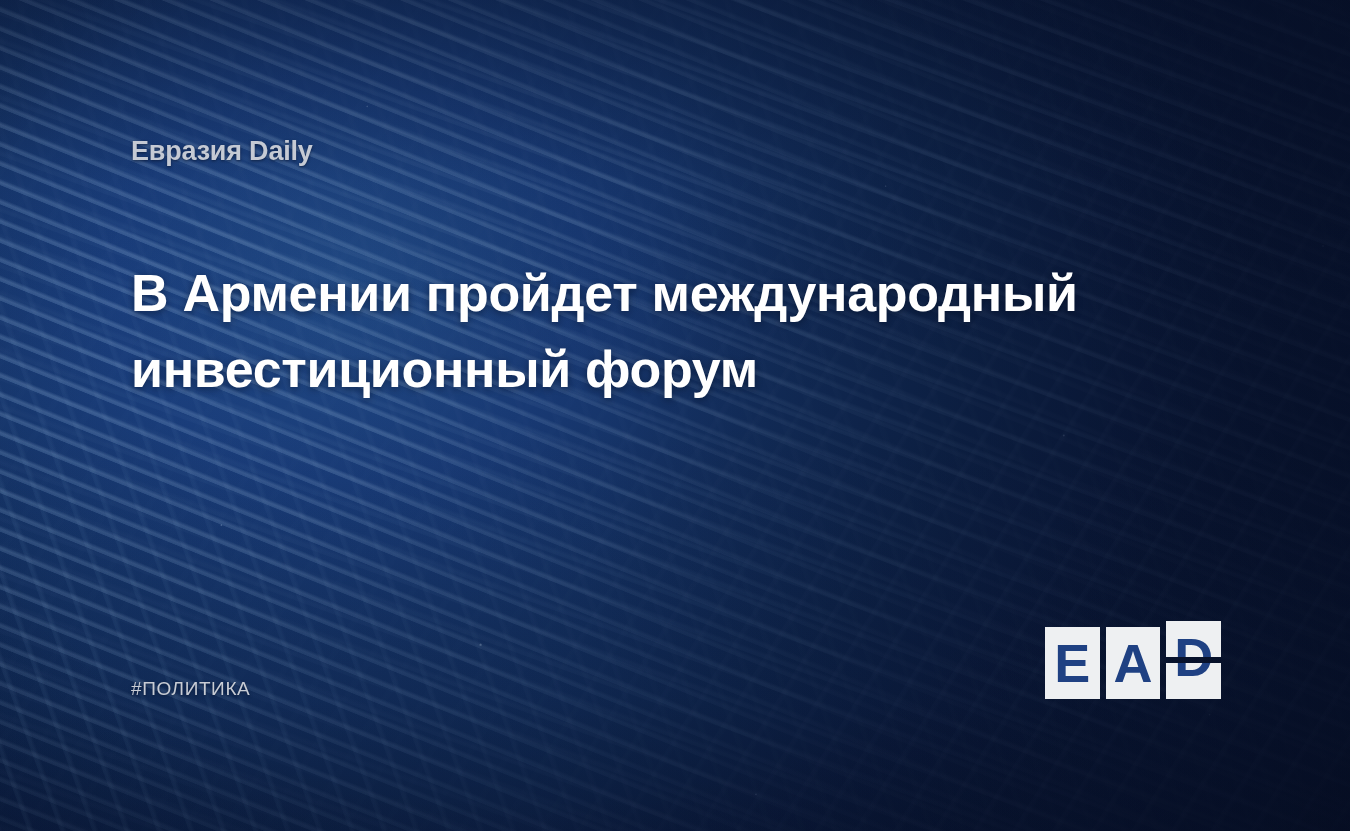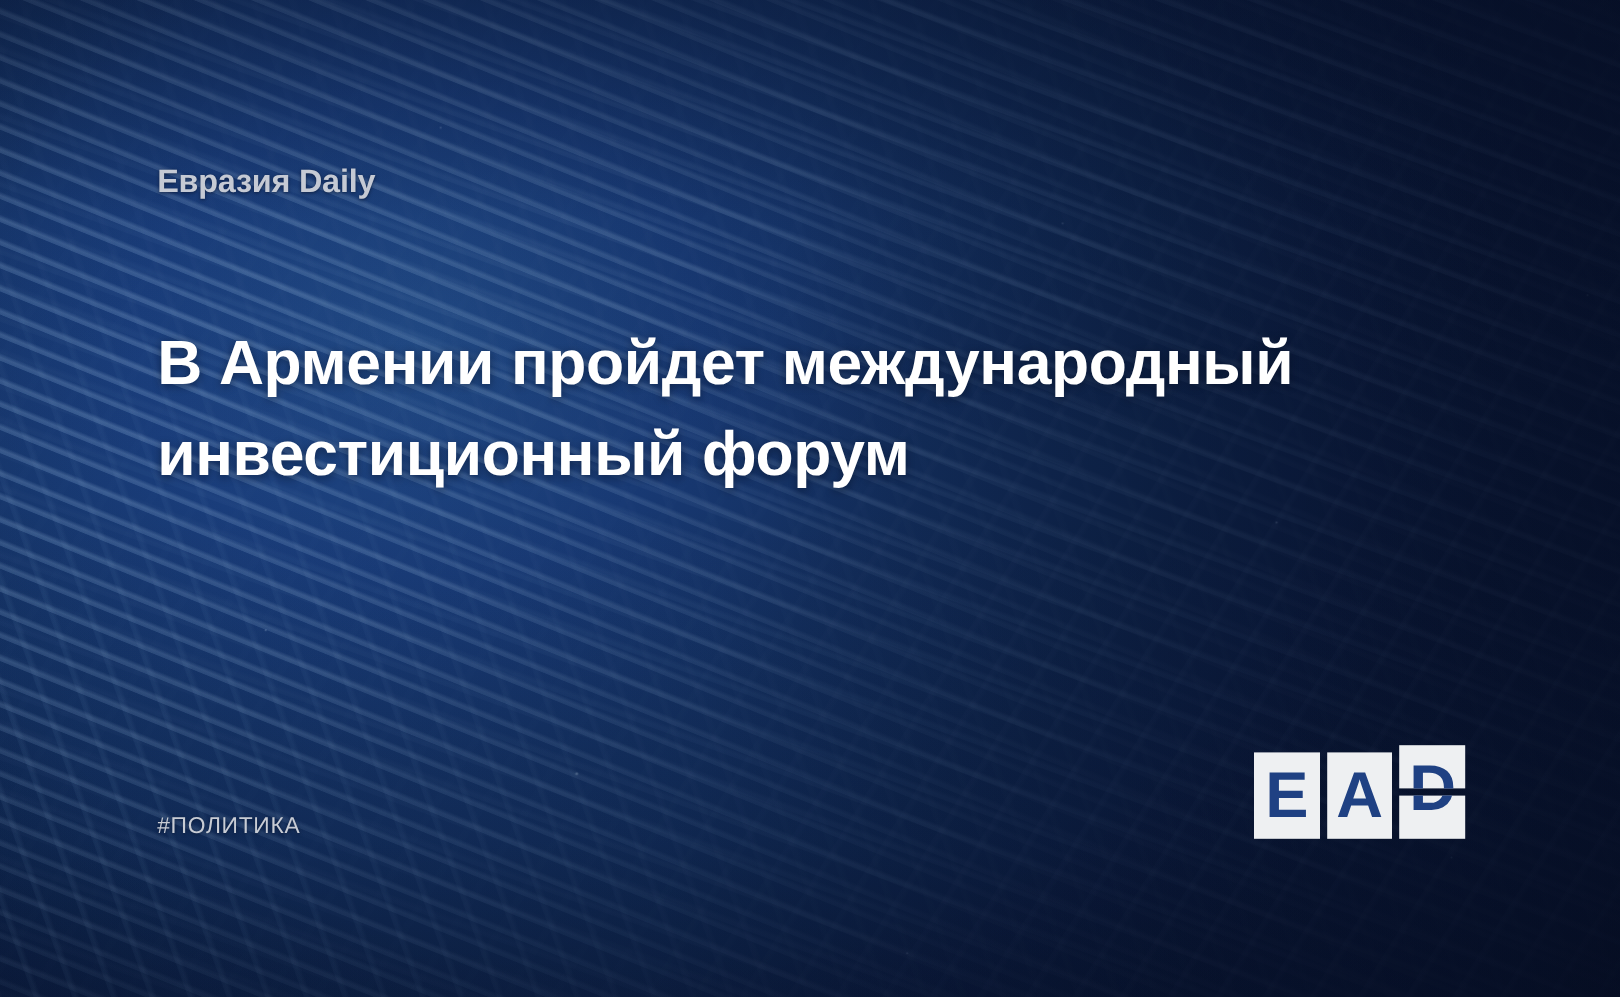--- a/index.html
+++ b/index.html
@@ -142,21 +142,21 @@
     font-weight: bold;
     color: #c5cad4;
     letter-spacing: -0.2px;
     text-shadow: 0 1px 3px rgba(4,10,26,.55);
     white-space: nowrap;
   }
 
   .headline {
     position: absolute;
     left: 131px;
-    top: 266px;
+    top: 256px;
     width: 1010px;
     font-size: 52px;
     font-weight: bold;
     line-height: 1.46;
     color: #ffffff;
     letter-spacing: -0.3px;
     text-shadow: 0 2px 7px rgba(4,10,26,.45);
   }
 
   .tag {

